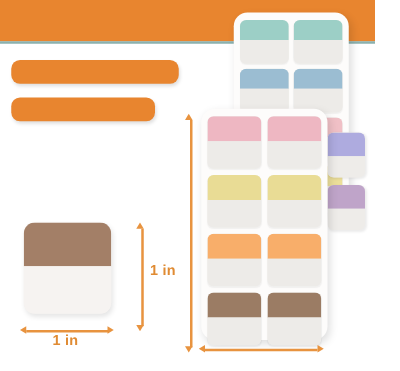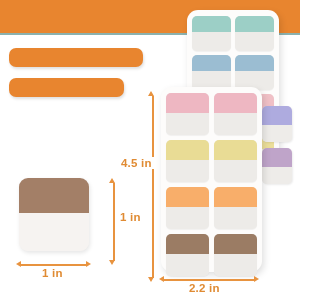--- a/index.html
+++ b/index.html
@@ -263,26 +263,24 @@
   </div>
 
   <div class="swatch">
     <div class="swatch-top"></div>
     <div class="swatch-bottom"></div>
   </div>
 
   <div class="dim-line-v" style="left:152px; top:96px; height:182px;"></div>
   <div class="arw arw-up" style="left:148.3px; top:91px;"></div>
   <div class="arw arw-down" style="left:148.3px; top:277px;"></div>
-  <div class="dim-label" style="left:119px; top:157px;">4.5 in</div>
 
   <div class="dim-line-h" style="left:164px; top:279px; width:90px;"></div>
   <div class="arw arw-left" style="left:159px; top:275.5px;"></div>
   <div class="arw arw-right" style="left:254px; top:275.5px;"></div>
-  <div class="dim-label nobg" style="left:187px; top:282px;">2.2 in</div>
 
   <div class="dim-line-v" style="left:113px; top:183px; height:78px;"></div>
   <div class="arw arw-up" style="left:109.3px; top:178px;"></div>
   <div class="arw arw-down" style="left:109.3px; top:260px;"></div>
   <div class="dim-label nobg" style="left:118px; top:211px;">1 in</div>
 
   <div class="dim-line-h" style="left:21px; top:264px; width:66px;"></div>
   <div class="arw arw-left" style="left:16px; top:260.5px;"></div>
   <div class="arw arw-right" style="left:86px; top:260.5px;"></div>
   <div class="dim-label nobg" style="left:40px; top:267px;">1 in</div>

